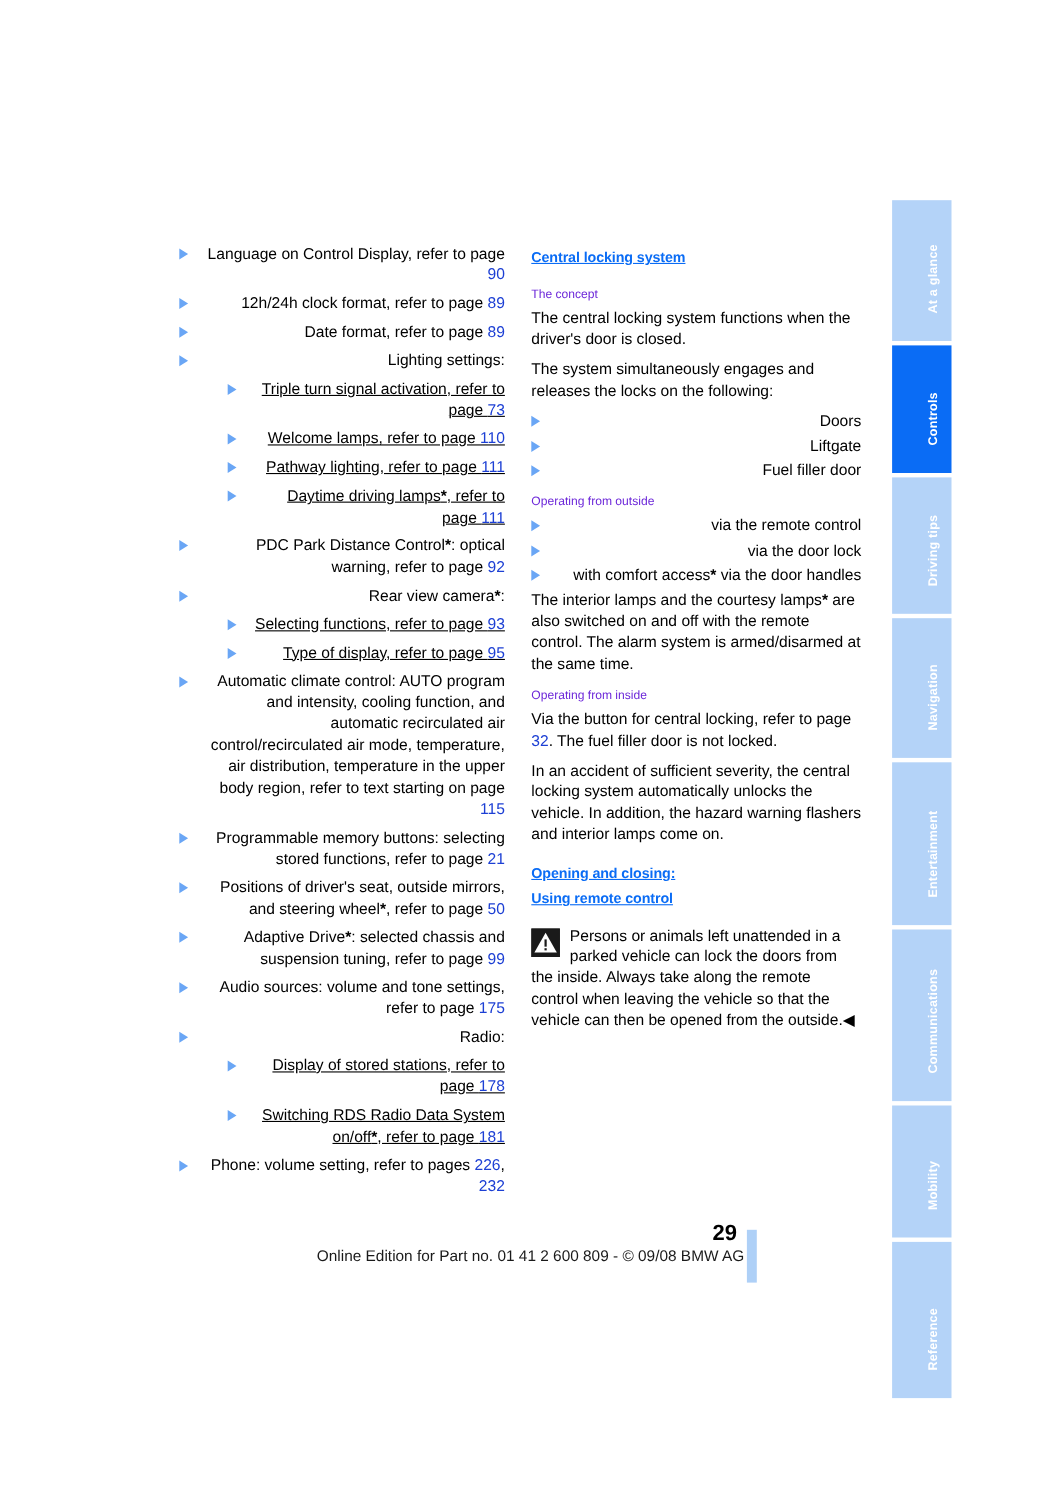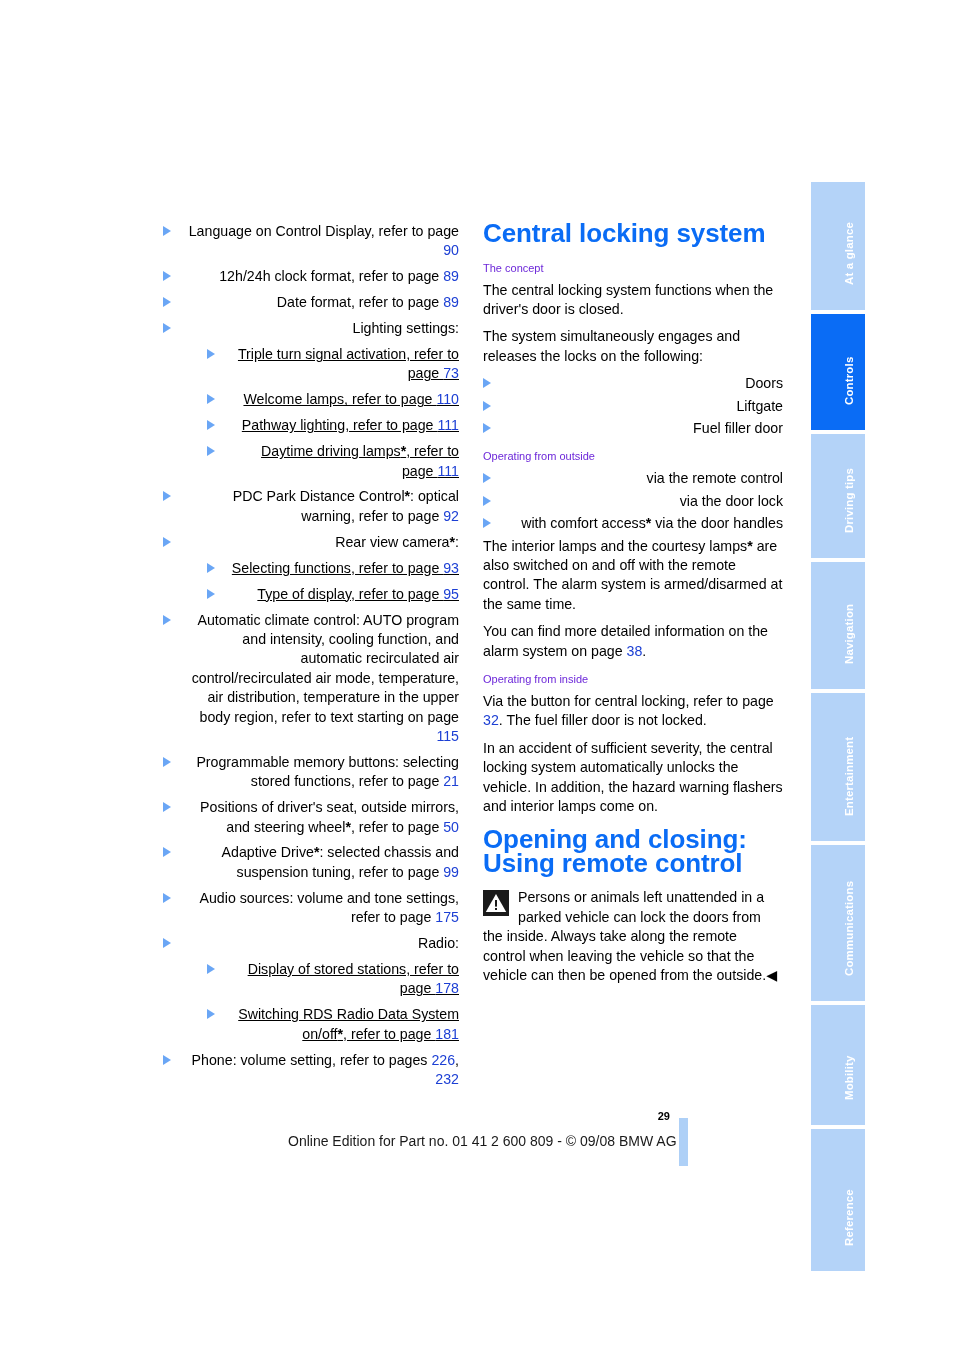--- a/index.html
+++ b/index.html
@@ -72,25 +72,26 @@
     border-bottom: 5px solid transparent;
     border-left: 8px solid #6aa6f5;
   }
 
   
   .pref { color: #1c3fd4; }
 
   
   h1.sect {
     color: #0a6cf5;
-    font-size: 26px;
+    font-size: 13px;
     line-height: 23.5px;
     font-weight: bold;
     margin: 0 0 13px 0;
     letter-spacing: -0.1px;
+    text-decoration: underline;
   }
   h2.sub {
     color: #6d28d9;
     font-size: 11px;
     line-height: 18px;
     font-weight: normal;
     margin: 0 0 4px 0;
   }
   p.body {
     margin: 0 0 8px 0;
@@ -150,21 +151,21 @@
     width: 9px;
     height: 48px;
     background: #aed0f7;
   }
   #pageno {
     position: absolute;
     left: 620px;
     top: 1110px;
     width: 50px;
     text-align: right;
-    font-size: 11px;
+    font-size: 20px;
     font-weight: bold;
     color: #000;
   }
   #imprint {
     position: absolute;
     left: 288px;
     top: 1133px;
     font-size: 14px;
     color: #1a1a1a;
     white-space: nowrap;
@@ -274,21 +275,20 @@
               <i></i>
             </span><span><span>via the remote control</span></span></li>
           <li class="tight"><span class="tri">
               <i></i>
             </span><span><span>via the door lock</span></span></li>
           <li class="tight"><span class="tri">
               <i></i>
             </span><span><span>with comfort access</span><span style="font-weight: bold;">*</span><span> via the door handles</span></span></li>
         </ul>
       <p class="body" id="outside-p1"><span>The interior lamps and the courtesy lamps</span><span style="font-weight: bold;">*</span><span> are also switched on and off with the remote control. The alarm system is armed/disarmed at the same time.</span></p>
-      <p class="body" id="outside-p2"><span>You can find more detailed information on the alarm system on page </span><span class="pref">38</span><span>.</span></p>
     </div>
 
     <div class="blk">
       <h2 class="sub">Operating from inside</h2>
       <p class="body" id="inside-p1"><span>Via the button for central locking, refer to page </span><span class="pref">32</span><span>. The fuel filler door is not locked.</span></p>
       <p class="body">In an accident of sufficient severity, the central locking system automatically unlocks the vehicle. In addition, the hazard warning flashers and interior lamps come on.</p>
     </div>
 
     <div>
       <h1 class="sect">

